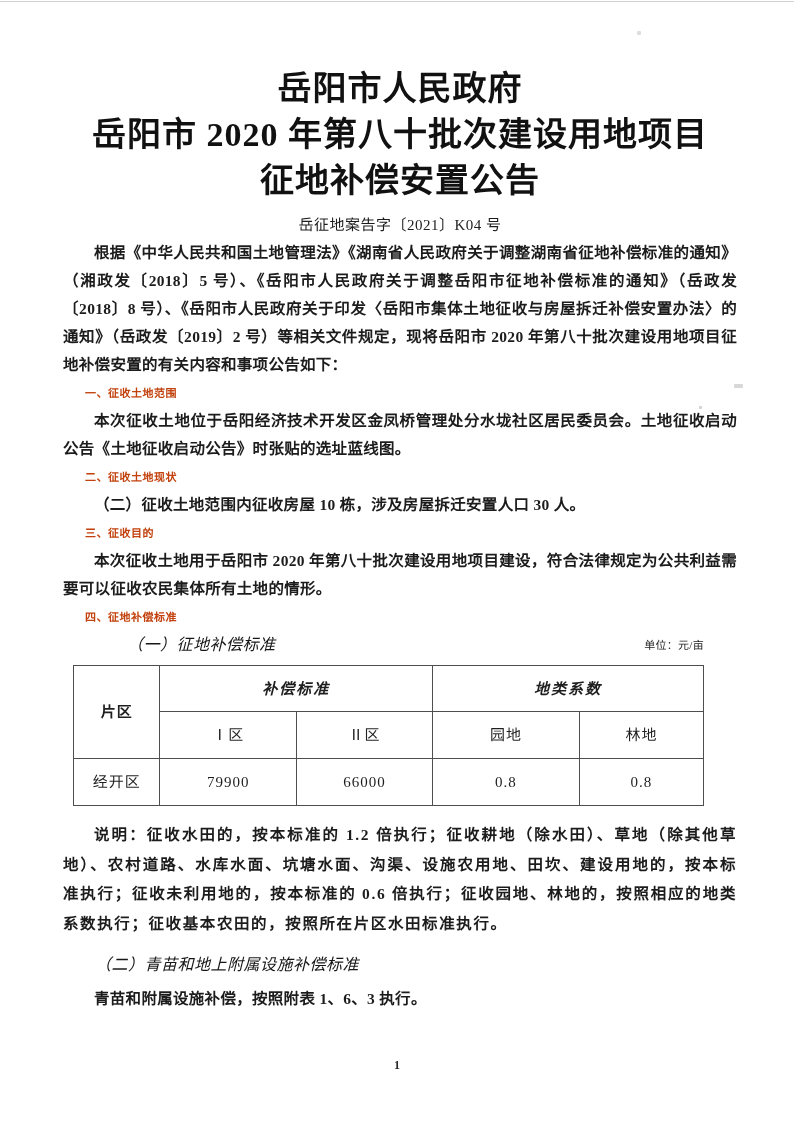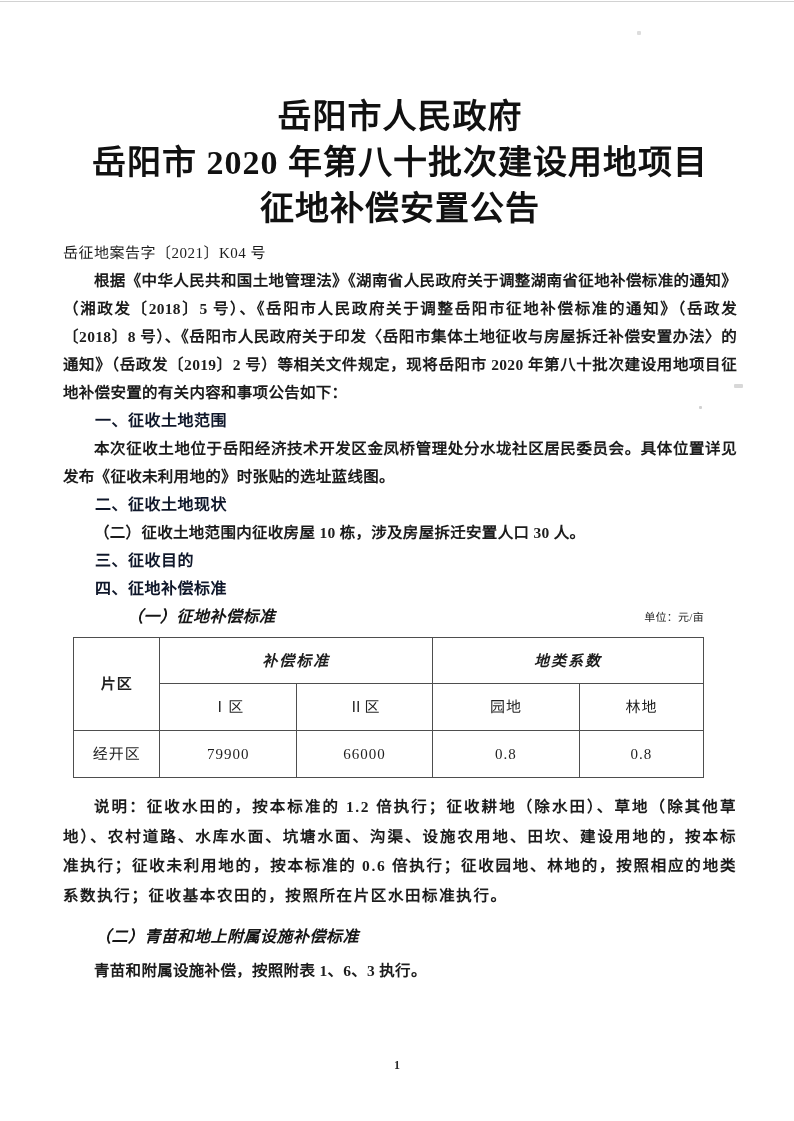--- a/index.html
+++ b/index.html
@@ -27,55 +27,54 @@
   .speck-c { left:699px; top:406px; width:3px; height:3px; opacity:.4; }
   .speck-d { left:637px; top:31px;  width:4px; height:4px; opacity:.3; }
 
   .content {
     position:relative;
     padding:66px 57px 0 63px;
     font-size:15.5px;
     line-height:28px;
     letter-spacing:.3px;
     text-align:justify;
-    margin-top:28px;
   }
   .title {
     margin:0;
     text-align:center;
     font-family:"Liberation Serif", serif;
     font-weight:700;
     font-size:34px;
     line-height:46px;
     letter-spacing:1px;
     color:#111;
   }
   .title .t-line { display:block; }
   .doc-number {
     margin-top:7px;
-    text-align:left;
+    text-align:center;
     font-size:15px;
     letter-spacing:.5px;
   }
   .para { margin:0;font-weight:bold; }
   .indent { text-indent:2em; }
   .sec-heading {
     margin:0;
     font-family:"Liberation Sans", sans-serif;
     font-weight:600;
-    font-size:16px;
+    font-size:11px;
     line-height:28px;
     text-indent:2em;
     letter-spacing:.5px;
-    color:#0f172a;
+    color:#c2410c;
   }
   .kai-heading {
     font-family:"Liberation Serif", serif;
     font-style:italic;
-    font-weight:700;
+    font-weight:400;
     font-size:16px;
     letter-spacing:.5px;
     color:#161616;
   }
   .sub-row {
     display:flex;
     justify-content:space-between;
     align-items:flex-end;
     width:641px;
     line-height:28px;
@@ -137,26 +136,27 @@
       <span class="t-line">岳阳市人民政府</span>
       <span class="t-line">岳阳市 2020 年第八十批次建设用地项目</span>
       <span class="t-line">征地补偿安置公告</span>
     </h1>
 
     <div class="doc-number">岳征地案告字〔2021〕K04 号</div>
 
     <p class="para indent">根据《中华人民共和国土地管理法》《湖南省人民政府关于调整湖南省征地补偿标准的通知》（湘政发〔2018〕5 号）、《岳阳市人民政府关于调整岳阳市征地补偿标准的通知》（岳政发〔2018〕8 号）、《岳阳市人民政府关于印发〈岳阳市集体土地征收与房屋拆迁补偿安置办法〉的通知》（岳政发〔2019〕2 号）等相关文件规定，现将岳阳市 2020 年第八十批次建设用地项目征地补偿安置的有关内容和事项公告如下：</p>
 
     <h2 class="sec-heading">一、征收土地范围</h2>
-    <p class="para indent">本次征收土地位于岳阳经济技术开发区金凤桥管理处分水垅社区居民委员会。具体位置详见发布《征收未利用地的》时张贴的选址蓝线图。</p>
+    <p class="para indent">本次征收土地位于岳阳经济技术开发区金凤桥管理处分水垅社区居民委员会。土地征收启动公告《土地征收启动公告》时张贴的选址蓝线图。</p>
 
     <h2 class="sec-heading">二、征收土地现状</h2>
     <p class="para indent">（二）征收土地范围内征收房屋 10 栋，涉及房屋拆迁安置人口 30 人。</p>
 
     <h2 class="sec-heading">三、征收目的</h2>
+    <p class="para indent">本次征收土地用于岳阳市 2020 年第八十批次建设用地项目建设，符合法律规定为公共利益需要可以征收农民集体所有土地的情形。</p>
 
     <h2 class="sec-heading">四、征地补偿标准</h2>
 
     <div class="sub-row">
       <span class="kai-heading">（一）征地补偿标准</span>
       <span class="unit-label">单位：元/亩</span>
     </div>
 
     <table class="comp-table">
       <colgroup>

